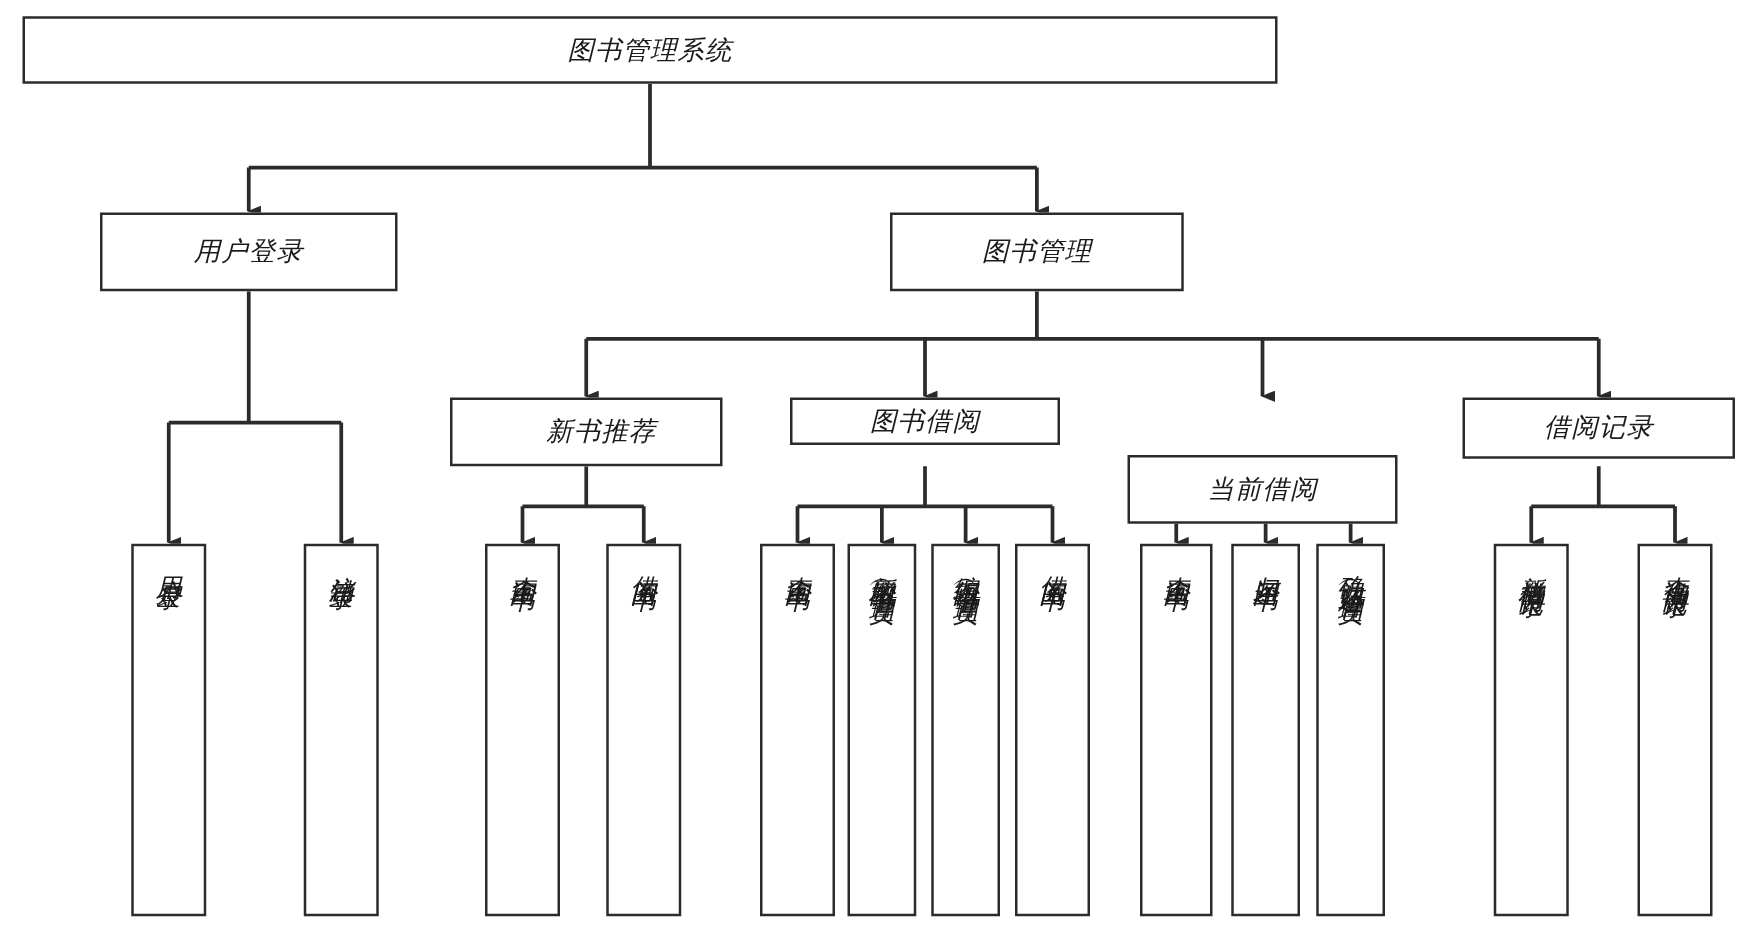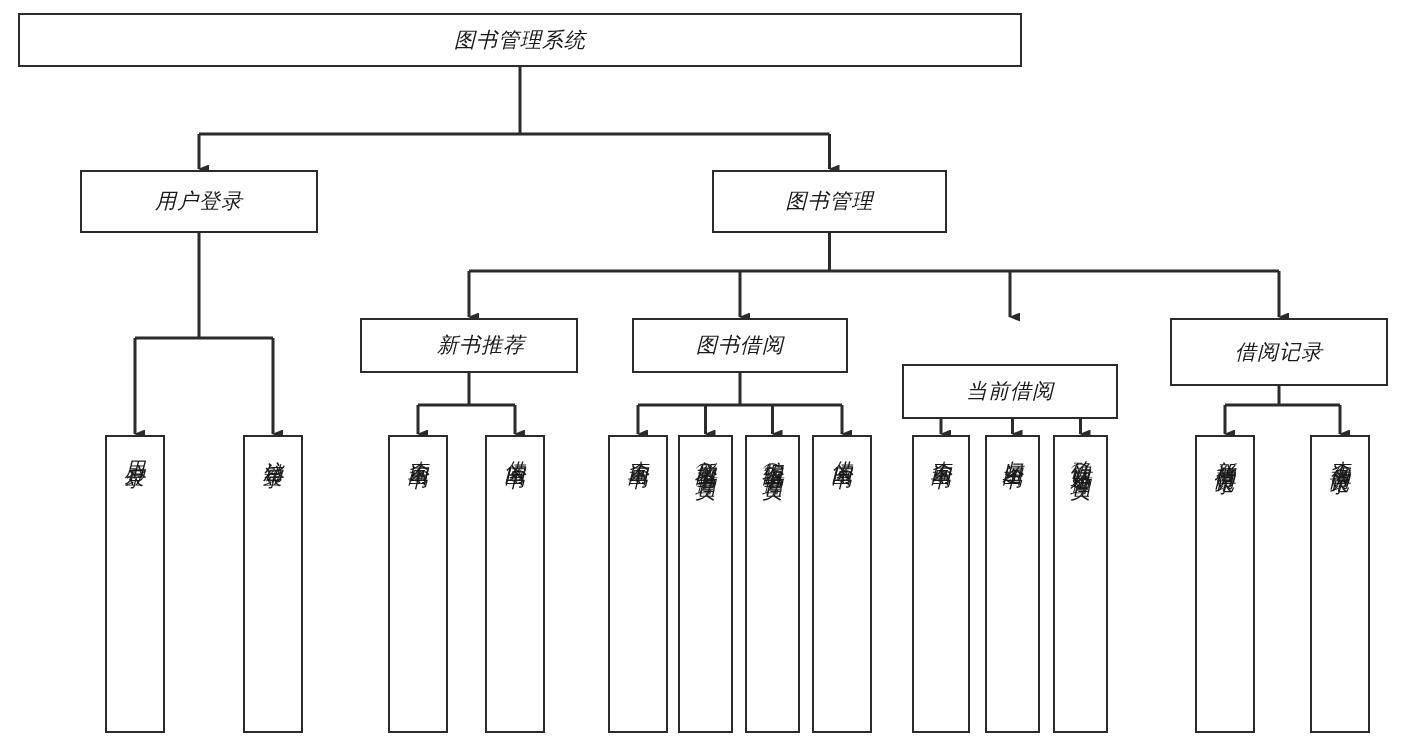--- a/index.html
+++ b/index.html
@@ -123,27 +123,27 @@
       </div>
       <div class="node" style="left: 80px; top: 170px; width: 238px; height: 63px;">
         <span class="node-label">用户登录</span>
       </div>
       <div class="node" style="left: 712px; top: 170px; width: 235px; height: 63px;">
         <span class="node-label">图书管理</span>
       </div>
       <div class="node" style="left: 360px; top: 318px; width: 218px; height: 55px; padding-left: 24px;">
         <span class="node-label">新书推荐</span>
       </div>
-      <div class="node" style="left: 632px; top: 318px; width: 216px; height: 55px;">
+      <div class="node" style="left: 632px; top: 318px; width: 216px; height: 38px;">
         <span class="node-label">图书借阅</span>
       </div>
       <div class="node" style="left: 902px; top: 318px; width: 216px; height: 55px; margin-top: 46px;">
         <span class="node-label">当前借阅</span>
       </div>
-      <div class="node" style="left: 1170px; top: 318px; width: 218px; height: 68px;">
+      <div class="node" style="left: 1170px; top: 318px; width: 218px; height: 49px;">
         <span class="node-label">借阅记录</span>
       </div>
       <div class="node vertical" style="left: 105px; top: 435px; width: 60px; height: 298px;">
         <span class="node-label">用户登录</span>
       </div>
       <div class="node vertical" style="left: 243px; top: 435px; width: 60px; height: 298px;">
         <span class="node-label">注销登录</span>
       </div>
       <div class="node vertical" style="left: 388px; top: 435px; width: 60px; height: 298px;">
         <span class="node-label">查询图书</span>

